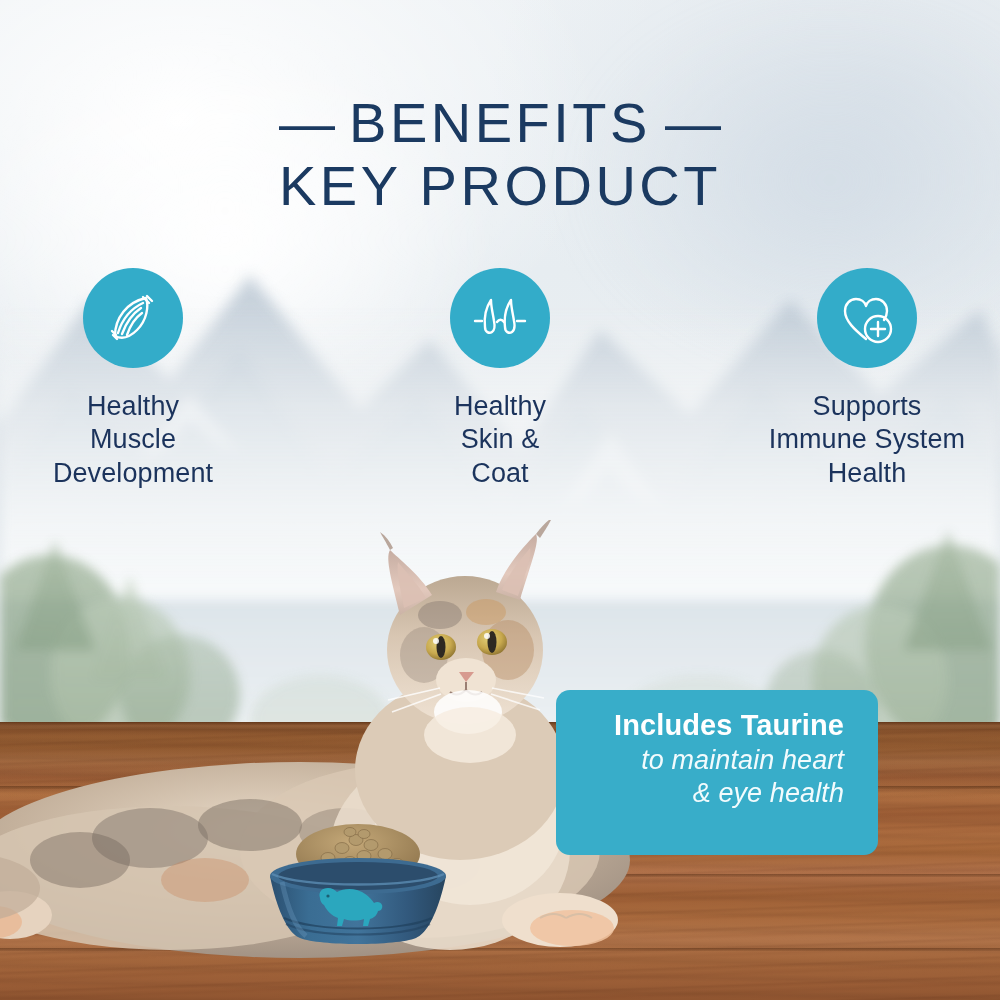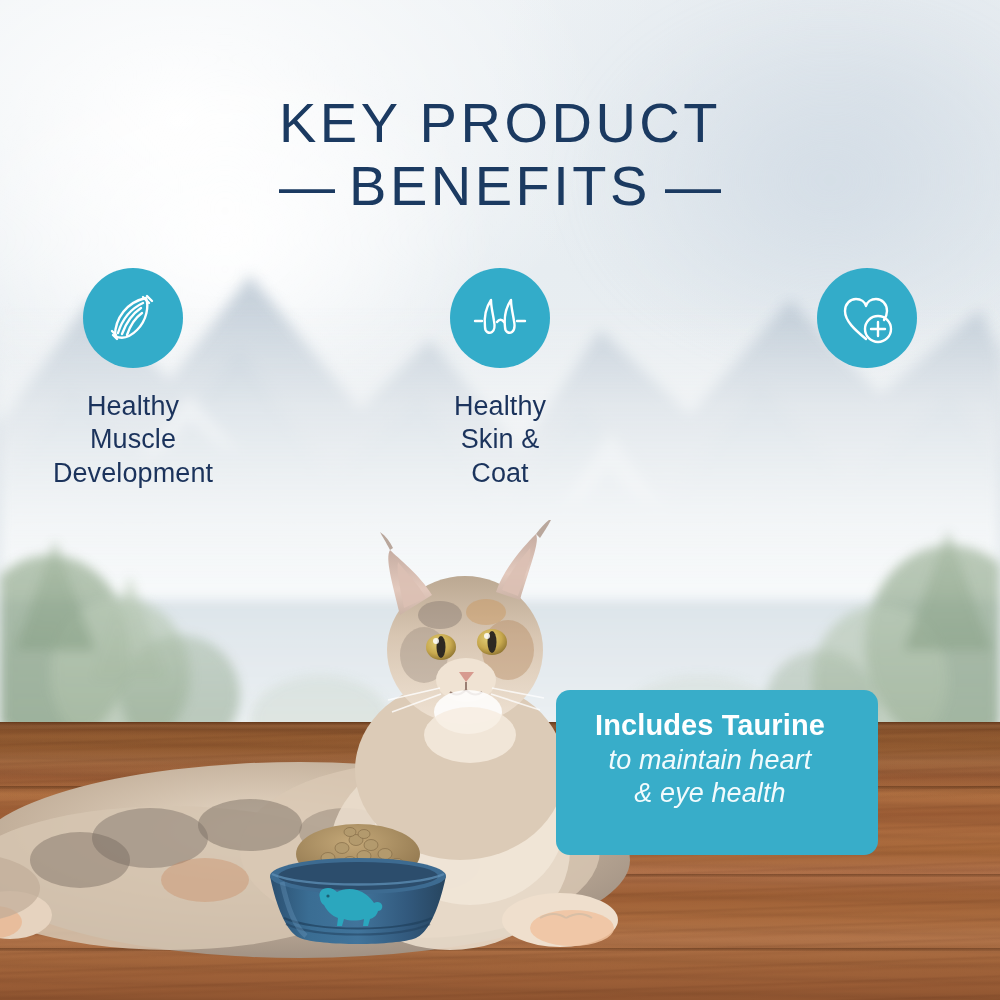--- a/index.html
+++ b/index.html
@@ -129,21 +129,21 @@
   .cat-layer { position:absolute; left:0; right:0; top:520px; height:480px; }
   .cat-layer svg { display:block; width:100%; height:100%; }
 
   
   .callout {
     position:absolute;
     left:556px; top:690px; width:322px; height:165px;
     background:#38ADC9;
     border-radius:14px;
     padding:18px 34px 0 20px;
-    text-align:center;
+    text-align:right;
     color:#ffffff;
   }
   .callout-head {
     font-size:29px; font-weight:700; line-height:1.18; letter-spacing:.1px;
     margin-bottom:2px;
   }
   .callout-sub {
     font-size:27px; font-weight:400; line-height:1.22; letter-spacing:.1px;
     white-space:pre-line;
     color:#f2fbfd;
@@ -215,24 +215,24 @@
       <ellipse cx="880" cy="210" rx="68" ry="75" fill="url(#tg2)" opacity=".65"></ellipse>
       <ellipse cx="820" cy="235" rx="55" ry="55" fill="url(#tg)" opacity=".45"></ellipse>
       <path d="M948,60 L992,180 L904,180 Z" fill="url(#tg)" opacity=".65"></path>
 
       <ellipse cx="320" cy="250" rx="70" ry="45" fill="url(#tg2)" opacity=".25"></ellipse>
       <ellipse cx="700" cy="250" rx="80" ry="45" fill="url(#tg2)" opacity=".22"></ellipse>
     </svg>
   </div>
 
   <div class="title-block">
-    <div class="title-line">KEY PRODUCT</div>
     <div class="title-line title-line-2">
       <span class="t-dash">—</span><span>BENEFITS</span><span class="t-dash">—</span>
     </div>
+    <div class="title-line">KEY PRODUCT</div>
   </div>
 
   <div class="benefits">
 
     <div class="benefit">
       <div class="badge">
         <span>
           <svg width="62" height="62" viewBox="0 0 62 62" fill="none" stroke="#ffffff" stroke-width="2.4" stroke-linecap="round" stroke-linejoin="round">
             <path d="M13,49 C13,31 25,15 44,11 C47,19 45,33 35,43 C27,51 19,52 13,49 Z"></path>
             <path d="M16,46 C20,33 28,22 41,16"></path>
@@ -271,20 +271,23 @@
       <div class="badge">
         <span>
           <svg width="62" height="62" viewBox="0 0 62 62" fill="none" stroke="#ffffff" stroke-width="2.4" stroke-linecap="round" stroke-linejoin="round">
             <path d="M30,52 C19,43 9,34 9,24 C9,17 14,12 20,12 C25,12 29,15 30,19 C31,15 35,12 40,12 C46,12 51,17 51,24 C51,27 50,30 48,33"></path>
             <circle cx="42" cy="42" r="13"></circle>
             <path d="M42,35 L42,49"></path>
             <path d="M35,42 L49,42"></path>
           </svg>
         </span>
       </div>
+      <div class="benefit-label">Supports
+Immune System
+Health</div>
     </div>
 
   </div>
 
   <div class="table-wood">
     <div class="wood-edge-top"></div>
     <div class="wood-grain"></div>
     <div class="wood-plank-line" style="top:64px"></div>
     <div class="wood-plank-line" style="top:152px"></div>
     <div class="wood-plank-line" style="top:226px"></div>

